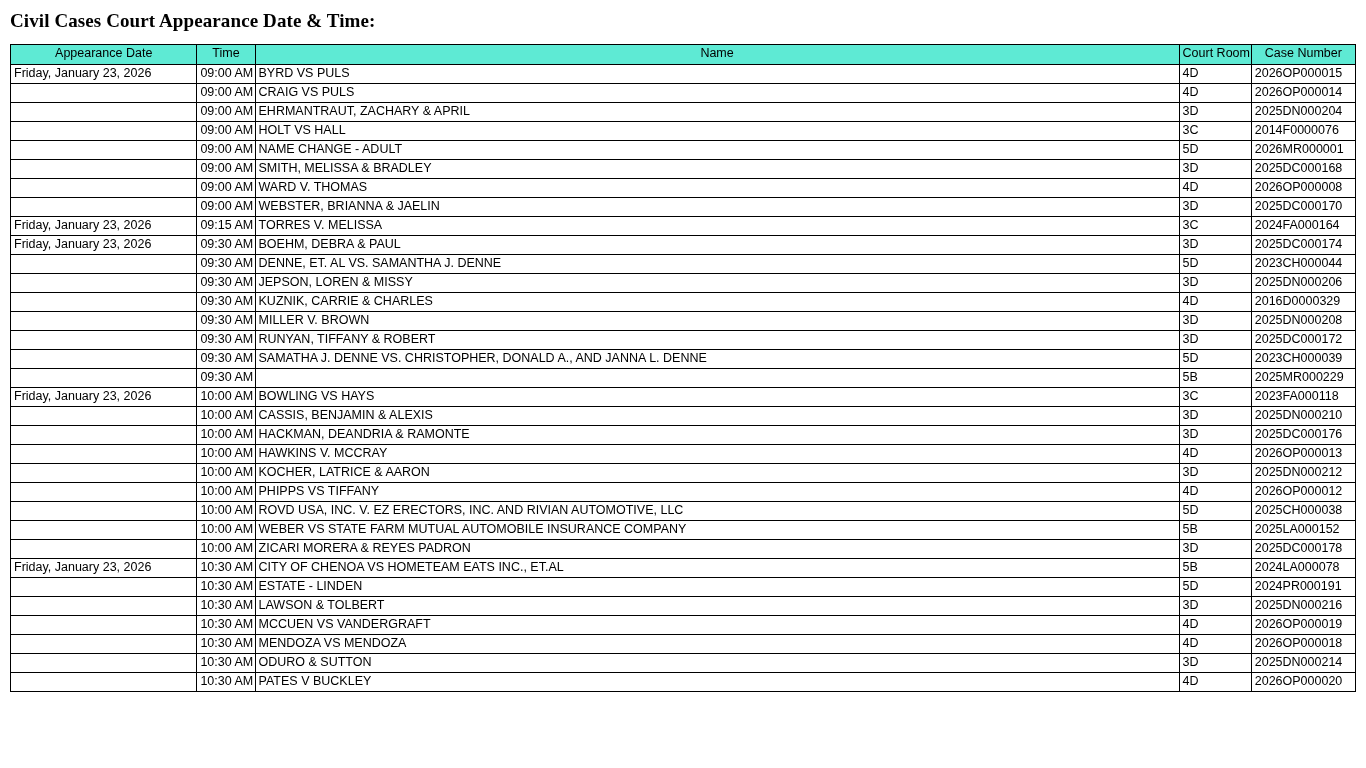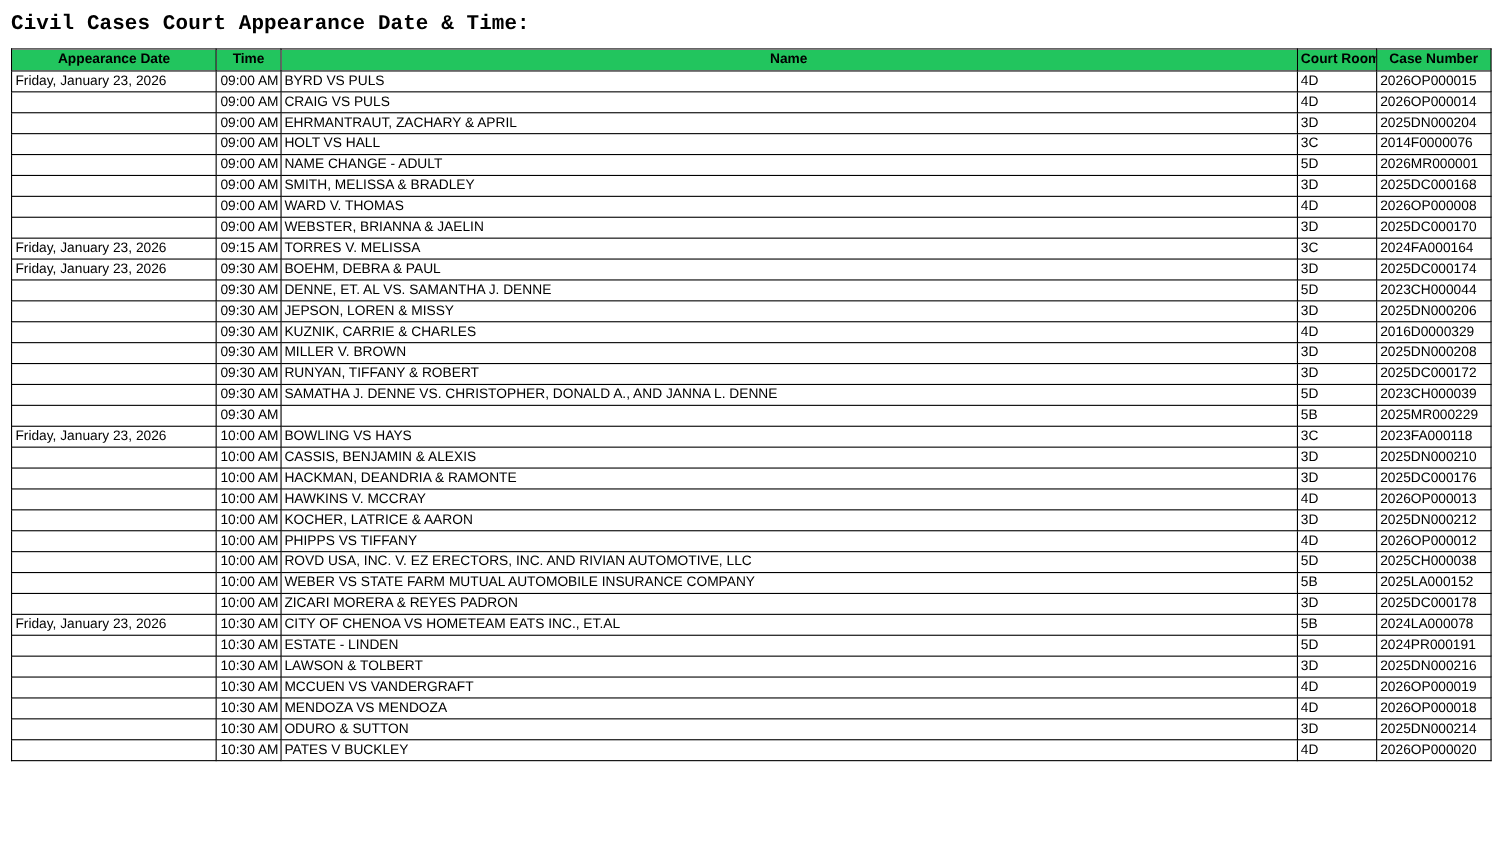--- a/index.html
+++ b/index.html
@@ -17,42 +17,42 @@
     position: relative;
     box-sizing: border-box;
     padding: 0 10px;
   }
   h1.page-title {
     font-size: 19px;
     font-weight: bold;
     color: #000000;
     margin: 10px 0 12px 0;
     letter-spacing: 0.1px;
-    font-family: Liberation Mono, monospace;
+    font-family: Liberation Serif, serif;
   }
   table.docket {
     border-collapse: collapse;
     width: 1346px;
     table-layout: fixed;
     font-size: 12.5px;
     color: #000000;
   }
   table.docket th, table.docket td {
     border: 1px solid #000000;
     padding: 1px 3px;
     vertical-align: top;
     white-space: nowrap;
     overflow: hidden;
     line-height: 15px;
     height: 19px;
     box-sizing: border-box;
   }
   table.docket thead th {
-    background: #22c55e;
-    font-weight: bold;
+    background: #5eead4;
+    font-weight: normal;
     text-align: center;
     font-size: 12.5px;
     height: 20px;
   }
   td.date-cell {
     text-align: left;
     border-bottom: none;
     border-top: none;
   }
   td.date-cell.group-start {

